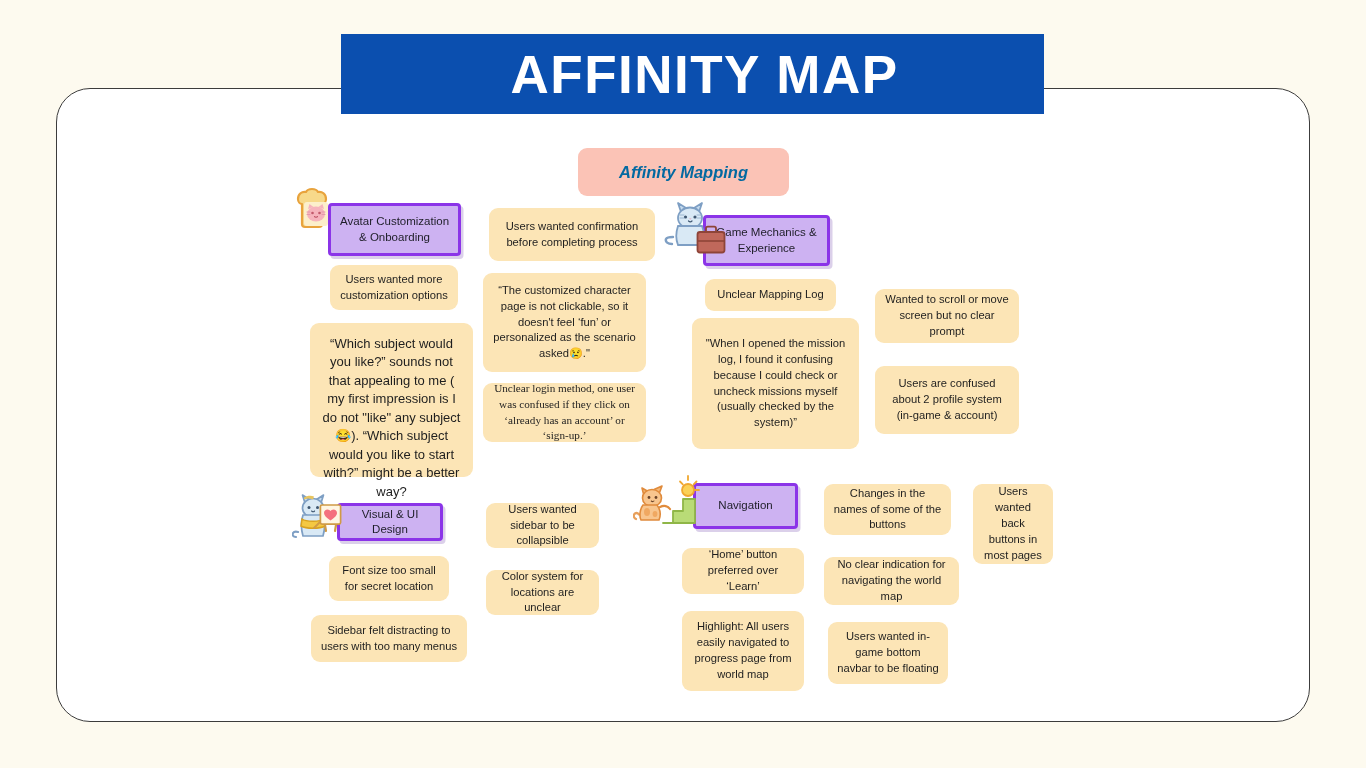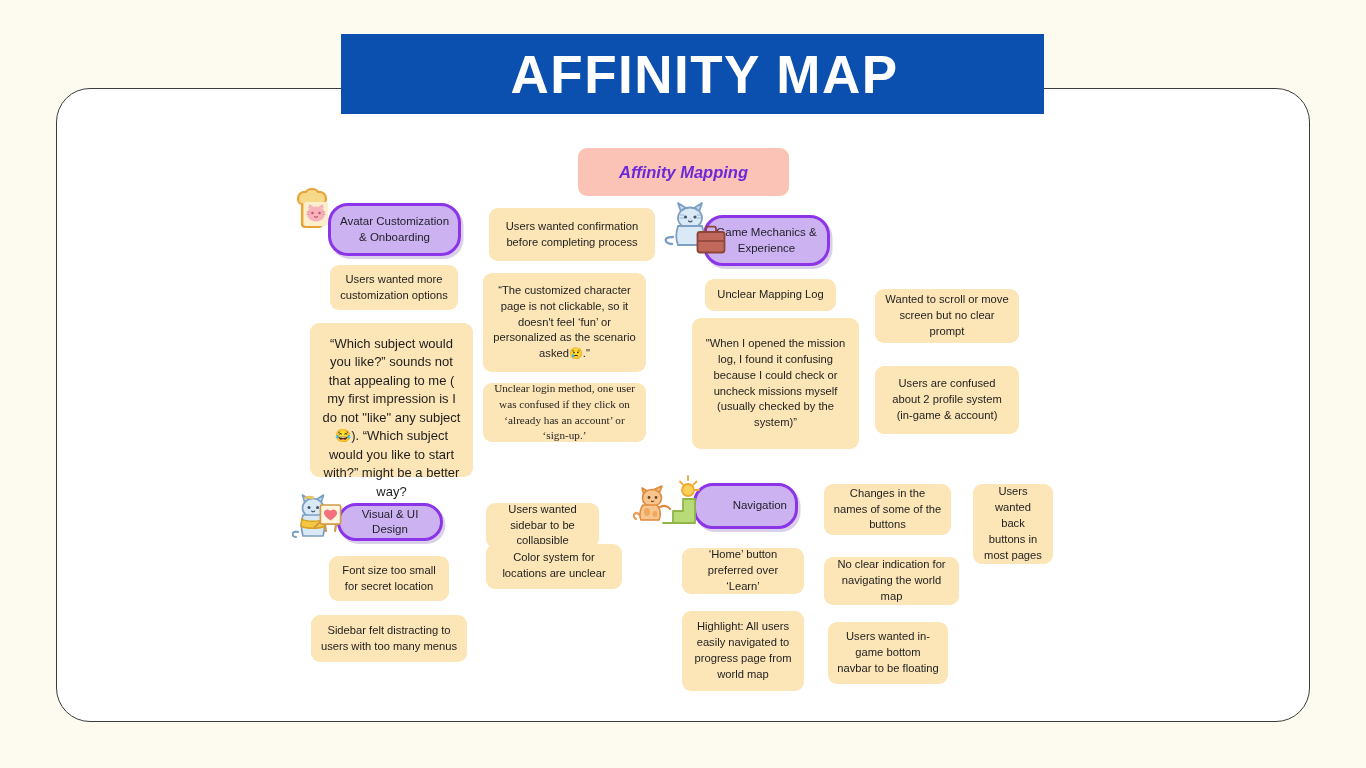--- a/index.html
+++ b/index.html
@@ -64,34 +64,34 @@
   .board-subtitle {
     position: absolute;
     background: #FBC3B6;
     border-radius: 9px;
     display: flex;
     align-items: center;
     justify-content: center;
     font-size: 16.5px;
     font-weight: bold;
     font-style: italic;
-    color: #6d28d9;
+    color: #0369a1;
     text-align: center;
   }
 
   
   .category {
     position: absolute;
     background: #CDB2F2;
     border: 3px solid #8B34E8;
-    border-radius: 20px;
+    border-radius: 4px;
     box-shadow: 2.5px 3px 0 rgba(90,40,160,0.22);
     display: flex;
     align-items: center;
-    justify-content: flex-end;
+    justify-content: center;
     box-sizing: border-box;
     padding: 4px 8px;
   }
   .category .cat-label {
     font-size: 11.5px;
     color: #1E1E28;
     text-align: center;
     line-height: 1.32;
   }
 
@@ -239,21 +239,21 @@
   </div>
 
   <div class="note" style="left:311px; top:615px; width:156px; height:47px;">
     <span class="note-text">Sidebar felt distracting to users with too many menus</span>
   </div>
 
   <div class="note" style="left:486px; top:503px; width:113px; height:45px;">
     <span class="note-text">Users wanted sidebar to be collapsible</span>
   </div>
 
-  <div class="note" style="left:486px; top:544px; width:136px; height:45px;align-items:flex-end;">
+  <div class="note" style="left:486px; top:570px; width:113px; height:45px;">
     <span class="note-text">Color system for locations are unclear</span>
   </div>
 
   <div class="sticker" style="left:633px; top:473px; width:70px; height:56px;">
     <svg width="70" height="56" viewBox="0 0 70 56">
       <g stroke="#F0A830" stroke-width="1.8" stroke-linecap="round">
         <path d="M55 3v4M63.5 8.5l-2.8 2.8M47 8.5l2.8 2.8M66 17h-4"></path>
       </g>
       <circle cx="55" cy="17" r="6" fill="#FBD157" stroke="#F0A830" stroke-width="1.8"></circle>
       <path d="M30 50h10V38h10V26h12v24z" fill="#B9DB77" stroke="#8FB647" stroke-width="1.8" stroke-linejoin="round"></path>

